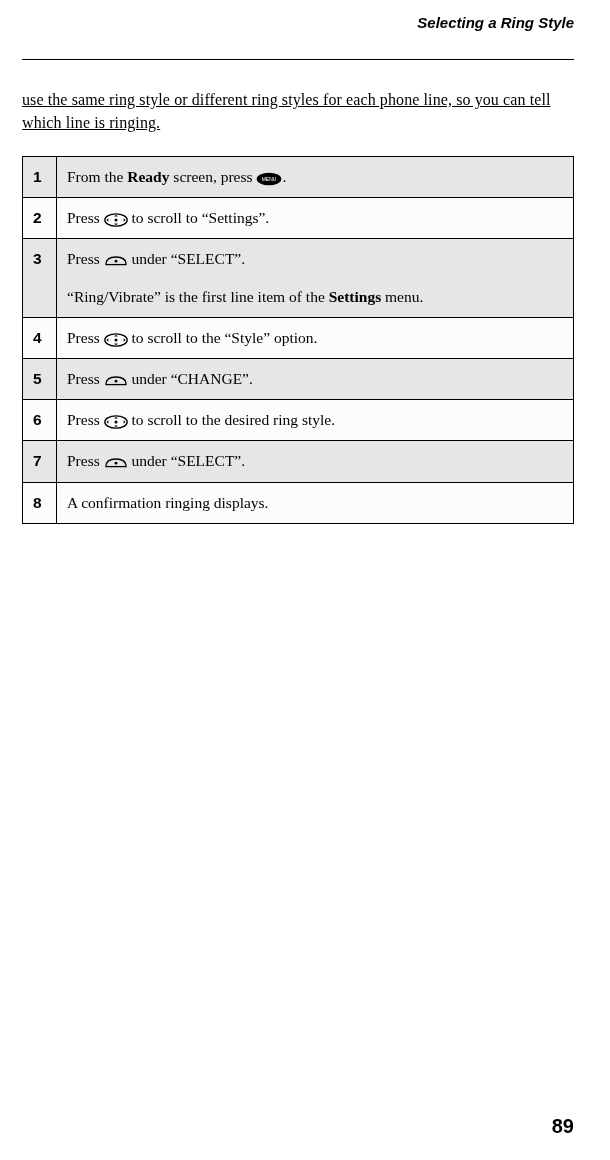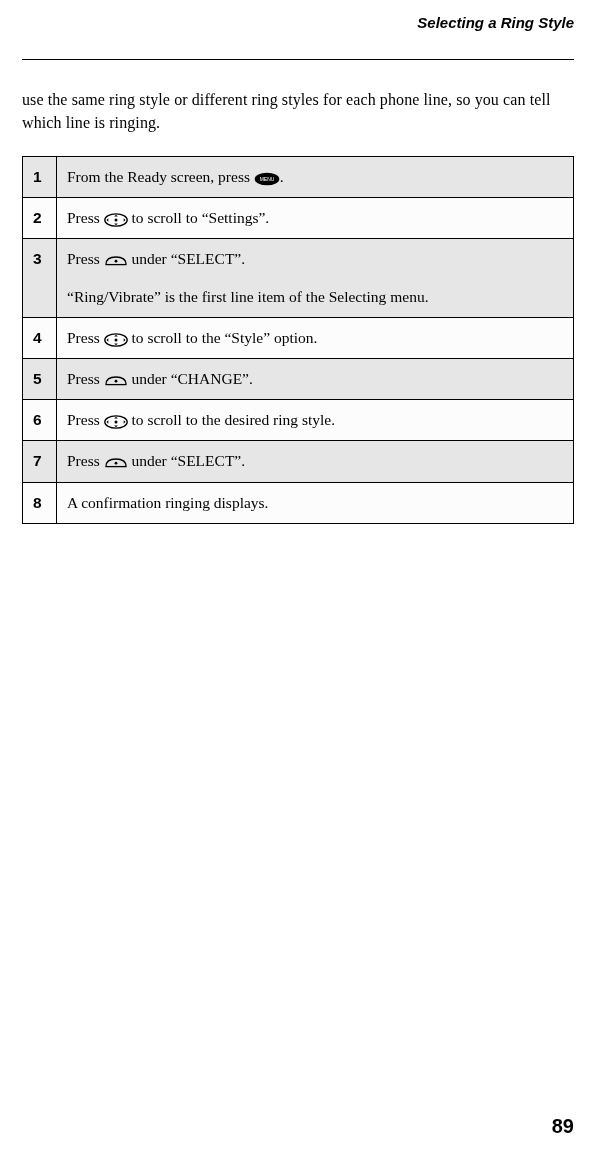--- a/index.html
+++ b/index.html
@@ -26,20 +26,21 @@
       text-align: right;
       padding-bottom: 28px;
       border-bottom: 1.5px solid #000;
       margin-bottom: 28px;
     }
     .intro {
       font-size: 16px;
       line-height: 1.45;
       margin-bottom: 22px;
       letter-spacing: 0.1px;
+      text-decoration: underline;
     }
     .steps-table {
       width: 100%;
       border-collapse: collapse;
       border: 1px solid #000;
     }
     .steps-table tr {
       border: 1px solid #000;
     }
     .steps-table td {
@@ -55,21 +56,21 @@
     .steps-table tr.even td {
       background: #fcfcfc;
     }
     .num-cell {
       width: 34px;
       font-family: Arial, Helvetica, sans-serif;
       font-weight: bold;
       text-align: left;
       padding-left: 14px;
     }
-    .bold { font-weight: normal; }
+    .bold { font-weight: bold; }
     .step-sub {
       margin-top: 14px;
     }
     .key-icon {
       display: inline-block;
       vertical-align: middle;
       line-height: 0;
     }
     .key-icon svg {
       display: inline-block;
@@ -111,21 +112,21 @@
                 <path d="M2.5 7 L4.3 5.2 L4.3 8.8 Z" fill="#000"></path>
                 <path d="M21.5 7 L19.7 5.2 L19.7 8.8 Z" fill="#000"></path>
               </svg></span> to scroll to “Settings”.</td>
         </tr>
         <tr class="odd">
           <td class="num-cell">3</td>
           <td>Press <span class="key-icon"><svg width="24" height="12" viewBox="0 0 24 12">
                 <path d="M2 9.5 Q2 2 12 2 Q22 2 22 9.5" fill="none" stroke="#000" stroke-width="1.3"></path>
                 <line x1="1.5" y1="9.6" x2="22.5" y2="9.6" stroke="#000" stroke-width="1.3"></line>
                 <circle cx="12" cy="6.2" r="1.4" fill="#000"></circle>
-              </svg></span> under “SELECT”.<div class="step-sub">“Ring/Vibrate” is the first line item of the <span class="bold">Selecting</span> menu.</div></td>
+              </svg></span> under “SELECT”.<div class="step-sub">“Ring/Vibrate” is the first line item of the <span class="bold">Settings</span> menu.</div></td>
         </tr>
         <tr class="even">
           <td class="num-cell">4</td>
           <td>Press <span class="key-icon"><svg width="24" height="14" viewBox="0 0 24 14">
                 <ellipse cx="12" cy="7" rx="11.2" ry="6.2" fill="none" stroke="#000" stroke-width="1.3"></ellipse>
                 <circle cx="12" cy="7" r="1.5" fill="#000"></circle>
                 <path d="M12 1.8 L10.2 3.6 L13.8 3.6 Z" fill="#000"></path>
                 <path d="M12 12.2 L10.2 10.4 L13.8 10.4 Z" fill="#000"></path>
                 <path d="M2.5 7 L4.3 5.2 L4.3 8.8 Z" fill="#000"></path>
                 <path d="M21.5 7 L19.7 5.2 L19.7 8.8 Z" fill="#000"></path>

